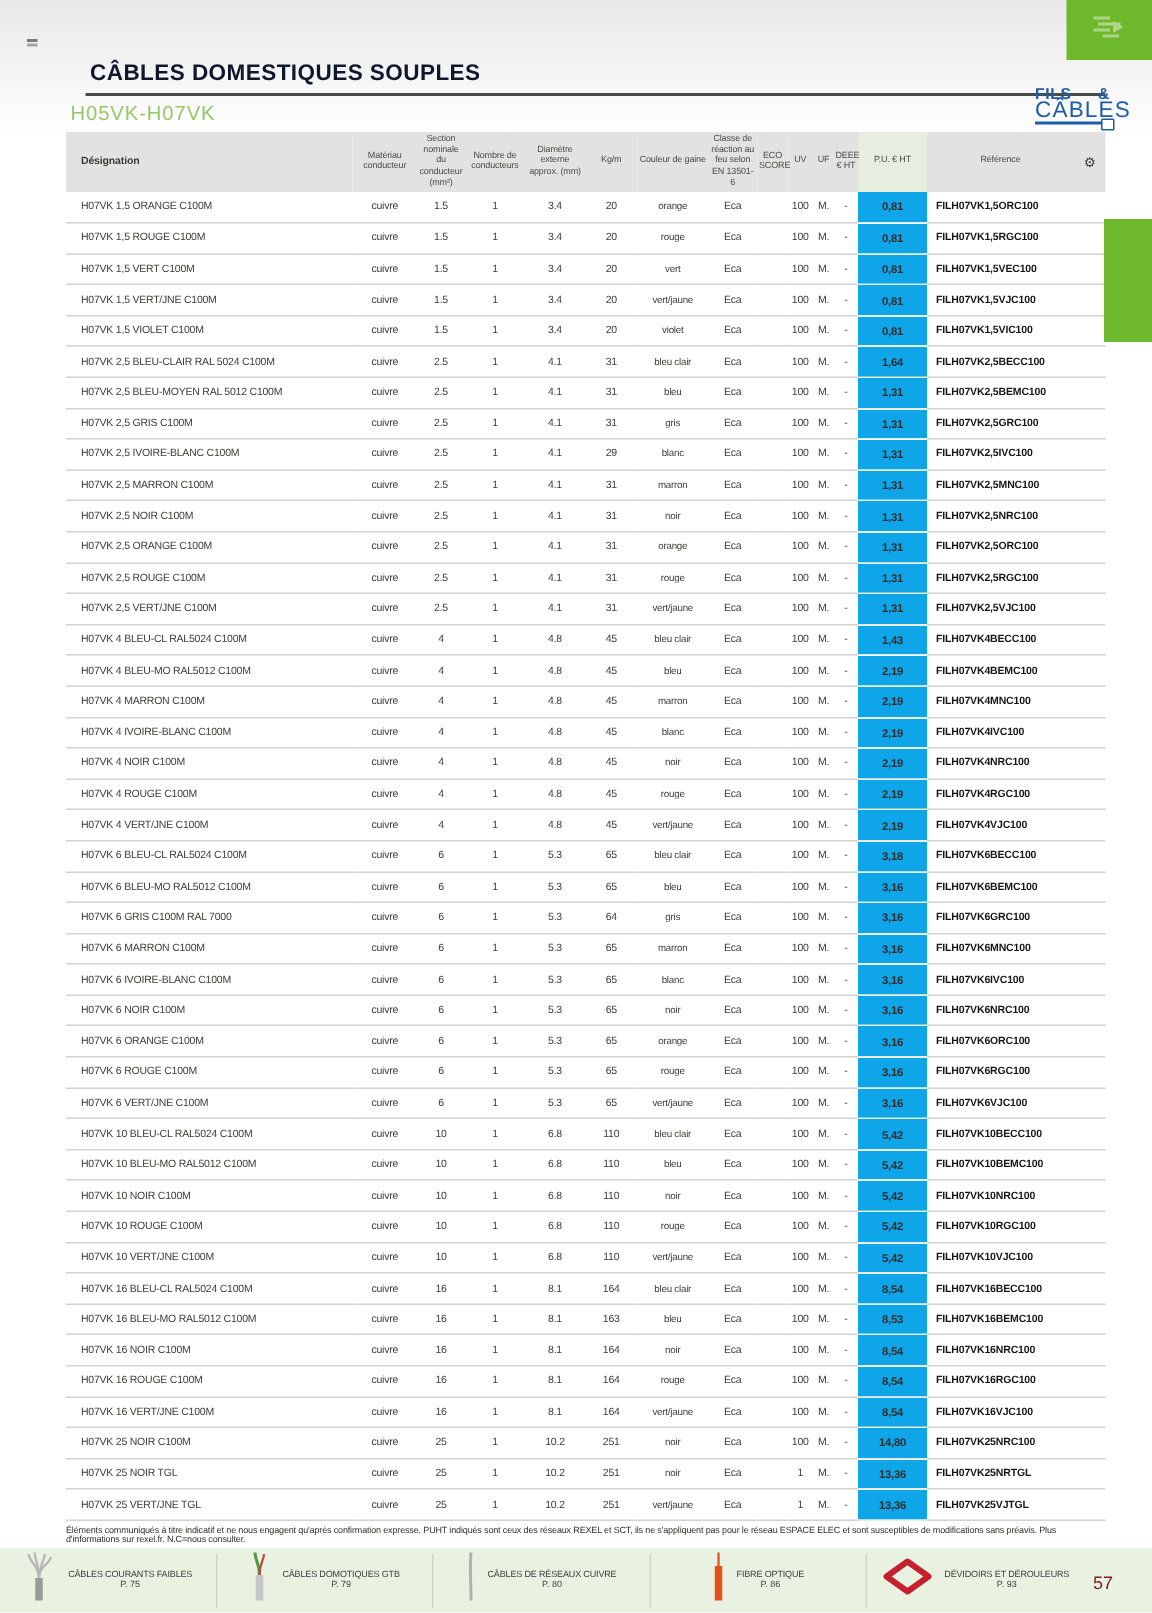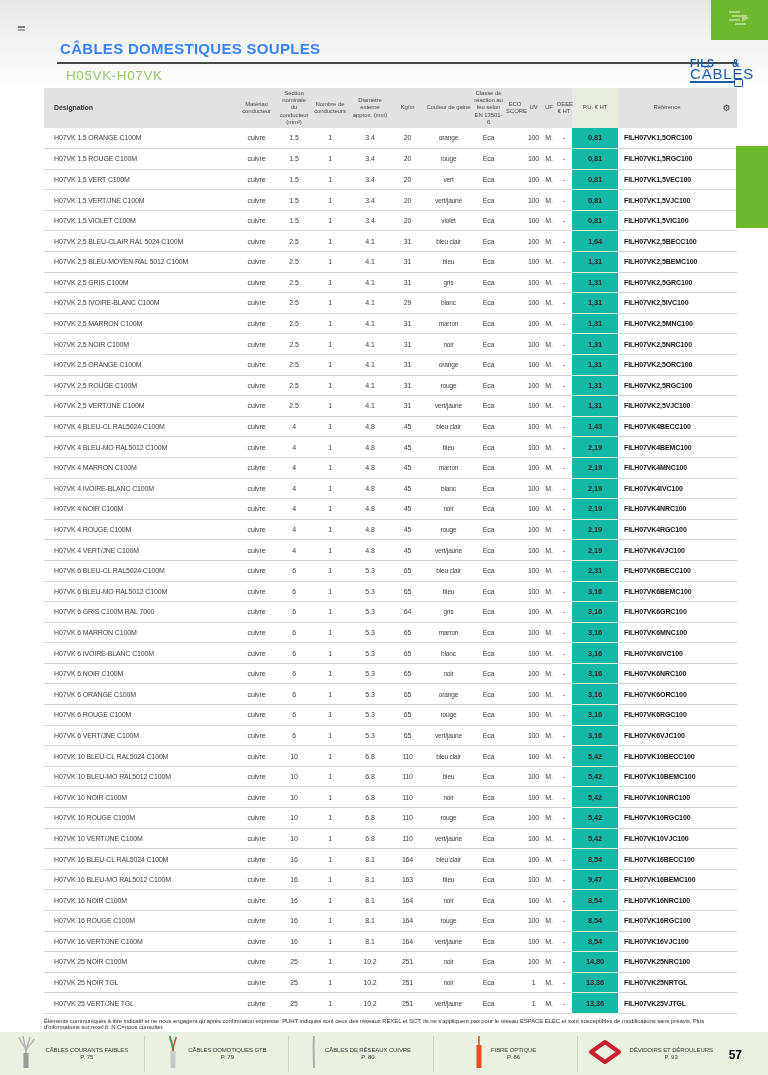--- a/index.html
+++ b/index.html
@@ -9,23 +9,23 @@
   }
   .topband{position:absolute;left:0;top:0;width:768px;height:112px;
     background:linear-gradient(180deg,#e8e8e8 0%,#f2f2f2 35%,#ffffff 80%);}
   .corner-mark{position:absolute;left:18px;top:26px;width:7px;height:2px;background:#7a7a78;
     box-shadow:0 3px 0 #a5a5a3;}
   .green-square{position:absolute;right:0;top:0;width:57px;height:40px;background:#6eb92b;
     display:flex;align-items:center;justify-content:center;}
   .side-tab{position:absolute;left:736px;top:146px;width:32px;height:82px;background:#6eb92b;}
 
   .page-title{position:absolute;left:60px;top:40px;font-size:15px;font-weight:bold;
-    letter-spacing:.3px;color:#3b82f6;}
+    letter-spacing:.3px;color:#0f172a;}
   .title-rule{position:absolute;left:57px;top:62px;width:680px;height:2px;background:#4a4a49;}
-  .subtitle{position:absolute;left:47px;top:68px;font-size:13.5px;letter-spacing:.6px;color:#97c767;margin-left:19px;}
+  .subtitle{position:absolute;left:47px;top:68px;font-size:13.5px;letter-spacing:.6px;color:#97c767;}
 
   .brand{position:absolute;left:690px;top:58px;width:50px;text-align:center;}
   .brand-l1{display:flex;justify-content:space-between;font-size:10.5px;font-weight:bold;
     color:#1d5ca7;line-height:10px;letter-spacing:.4px;}
   .brand-l2{font-size:15px;font-weight:normal;color:#1d5ca7;line-height:11px;letter-spacing:.8px;}
   .brand-rule{height:2px;background:#1d5ca7;margin-top:2px;position:relative;}
   .brand-plug{position:absolute;right:-3px;top:-2px;width:7px;height:6px;border:1px solid #1d5ca7;
     background:#fff;border-radius:1px;}
 
   .tablewrap{position:absolute;left:44px;top:88px;width:693px;background:#fff;}
@@ -33,36 +33,36 @@
   th{background:#e2e2e2;font-weight:normal;font-size:6px;line-height:1.2;color:#4b4b4a;
     text-align:center;vertical-align:middle;padding:2px 1px;height:34px;letter-spacing:-.1px;}
   th.c0{font-size:7px;font-weight:bold;text-align:left;padding-left:10px;color:#3a3a39;}
   th.c12{background:#e7eedf;}
   th.c14{font-size:9px;color:#3a3a39;}
   td{font-size:7px;color:#3c3c3b;text-align:center;white-space:nowrap;overflow:hidden;
     border-bottom:1px solid #d2d2d2;padding:0 1px;letter-spacing:-.15px;}
   tr.bodyrow{height:20.6px;}
   td.c0{text-align:left;padding-left:10px;}
   td.c6{font-size:6.5px;}
-  td.c12{background:#14b8a6;border-bottom:1px solid #e4efd9;font-weight:bold;font-size:7.5px;color:#2e2e2d;}
+  td.c12{background:#0ea5e9;border-bottom:1px solid #e4efd9;font-weight:bold;font-size:7.5px;color:#2e2e2d;}
   td.c13{text-align:left;padding-left:6px;font-weight:bold;font-size:7px;color:#161616;letter-spacing:-.1px;}
   td.c14{border-bottom:1px solid #d2d2d2;}
 
   .disclaimer{position:absolute;left:44px;top:1018px;width:696px;font-size:6px;
     letter-spacing:-.1px;color:#2f2f2e;}
 
   .footerbar{position:absolute;left:0;top:1032px;width:768px;height:43px;background:#e9f2e1;
     display:flex;align-items:center;}
   .fnav-item{flex:1;display:flex;align-items:center;justify-content:center;gap:8px;
     height:36px;border-right:1px solid #c9d8c0;cursor:pointer;}
   .fnav-item:last-child{border-right:none;padding-right:46px;}
   .fnav-text{text-align:center;}
   .fnav-label{font-size:6px;color:#3c3c3b;letter-spacing:-.1px;}
   .fnav-page{font-size:6px;color:#3c3c3b;margin-top:1px;}
-  .pagenum{position:absolute;right:26px;top:1048px;font-size:12px;font-weight:bold;color:#000000;}
+  .pagenum{position:absolute;right:26px;top:1048px;font-size:12px;font-weight:normal;color:#7f1d1d;}
 </style>
 </head>
 <body>
 
 <div class="topband"></div>
 <div class="corner-mark"></div>
 
 <div class="green-square">
   <span>
     <svg width="26" height="20" viewBox="0 0 26 20">
@@ -494,21 +494,21 @@
           <td class="c2">6</td>
           <td class="c3">1</td>
           <td class="c4">5.3</td>
           <td class="c5">65</td>
           <td class="c6">bleu clair</td>
           <td class="c7">Eca</td>
           <td class="c8"></td>
           <td class="c9">100</td>
           <td class="c10">M.</td>
           <td class="c11">-</td>
-          <td class="c12">2,31</td>
+          <td class="c12">3,18</td>
           <td class="c13">FILH07VK6BECC100</td>
           <td class="c14"></td>
         </tr>
         <tr class="bodyrow">
           <td class="c0">H07VK 6 BLEU-MO RAL5012 C100M</td>
           <td class="c1">cuivre</td>
           <td class="c2">6</td>
           <td class="c3">1</td>
           <td class="c4">5.3</td>
           <td class="c5">65</td>
@@ -749,21 +749,21 @@
           <td class="c2">16</td>
           <td class="c3">1</td>
           <td class="c4">8.1</td>
           <td class="c5">163</td>
           <td class="c6">bleu</td>
           <td class="c7">Eca</td>
           <td class="c8"></td>
           <td class="c9">100</td>
           <td class="c10">M.</td>
           <td class="c11">-</td>
-          <td class="c12">9,47</td>
+          <td class="c12">8,53</td>
           <td class="c13">FILH07VK16BEMC100</td>
           <td class="c14"></td>
         </tr>
         <tr class="bodyrow">
           <td class="c0">H07VK 16 NOIR C100M</td>
           <td class="c1">cuivre</td>
           <td class="c2">16</td>
           <td class="c3">1</td>
           <td class="c4">8.1</td>
           <td class="c5">164</td>

